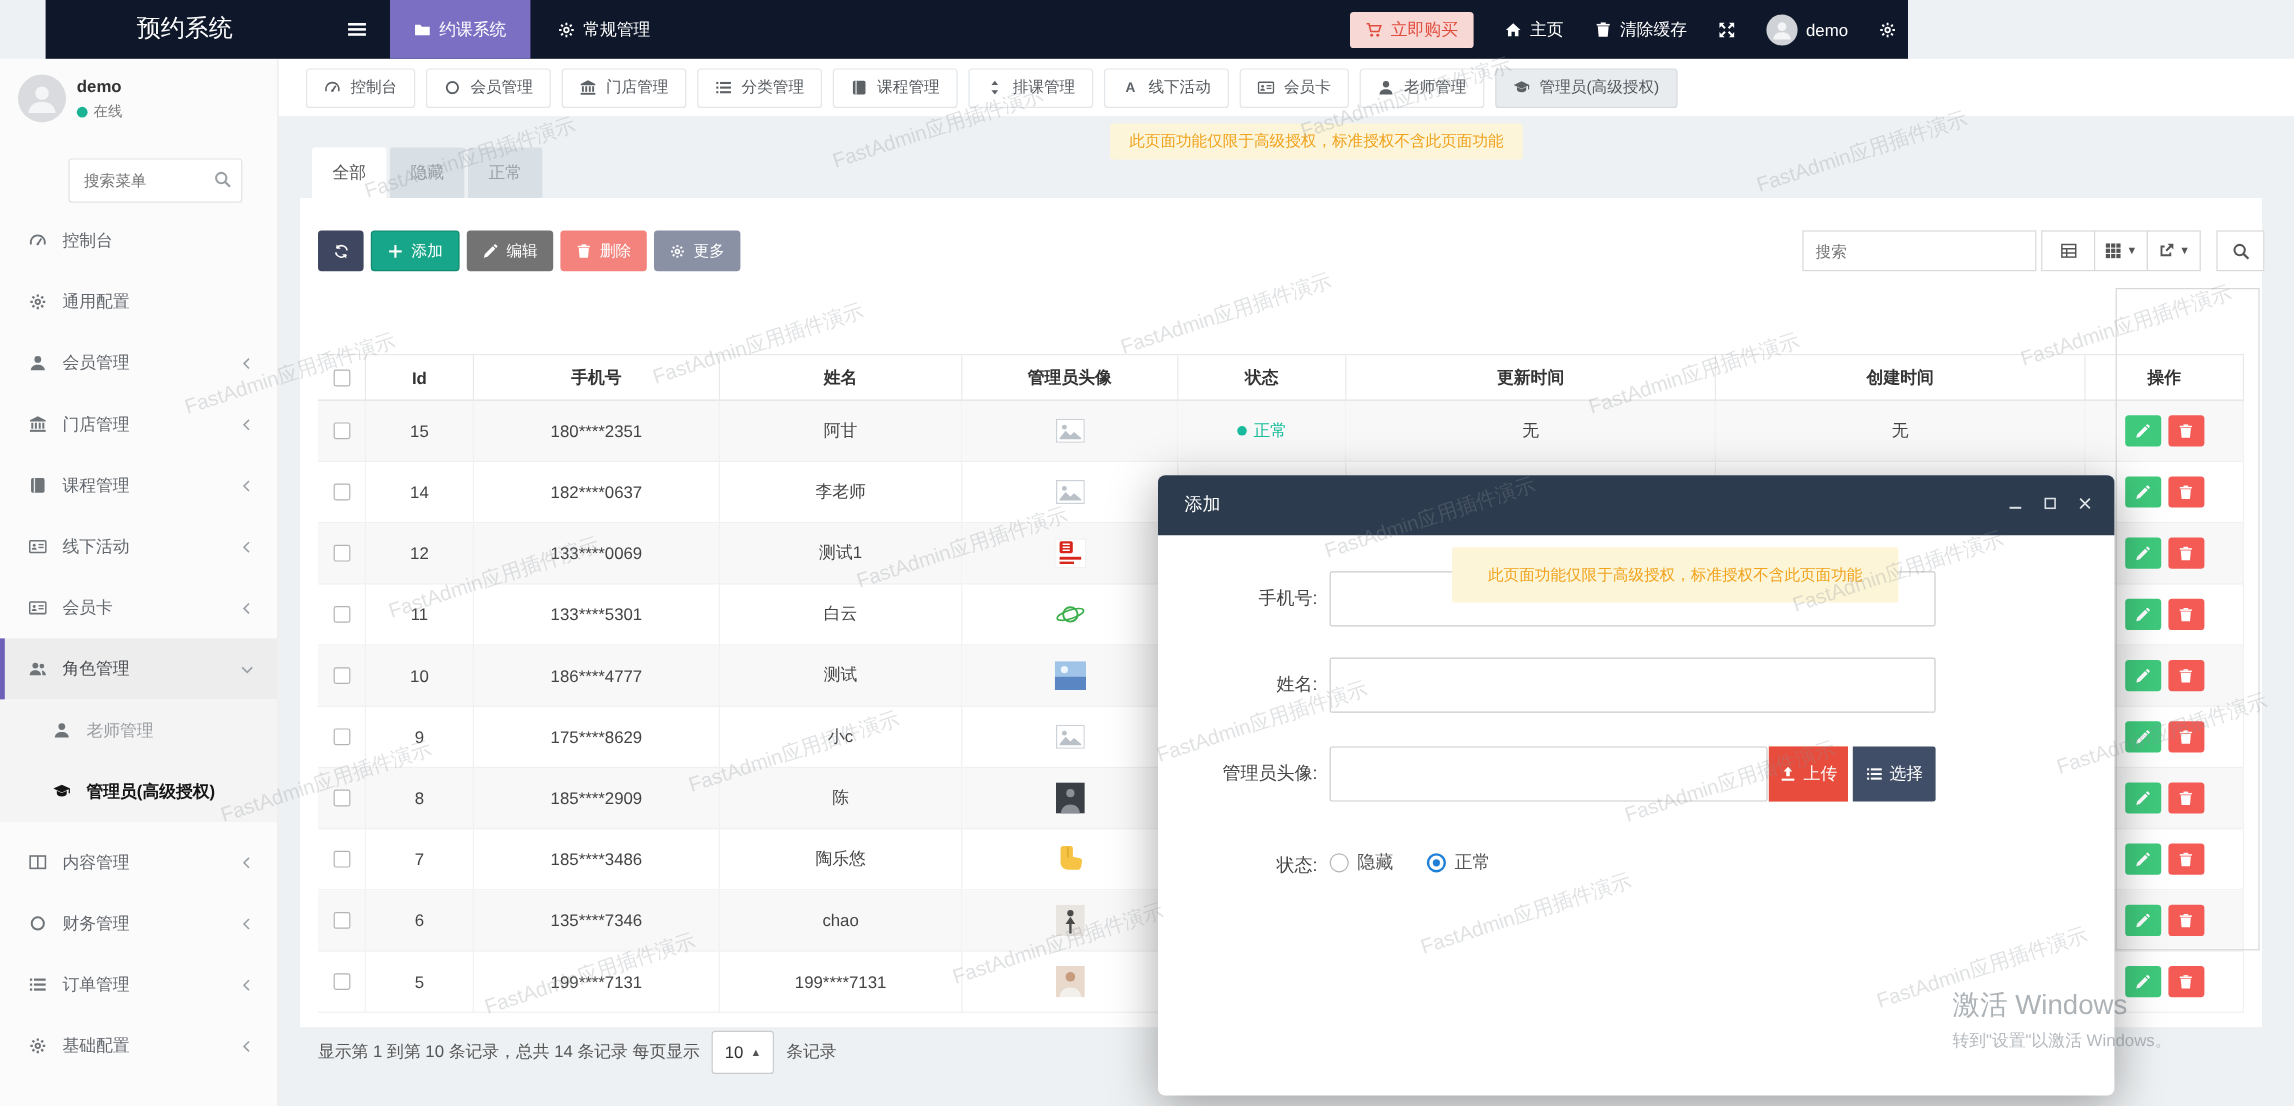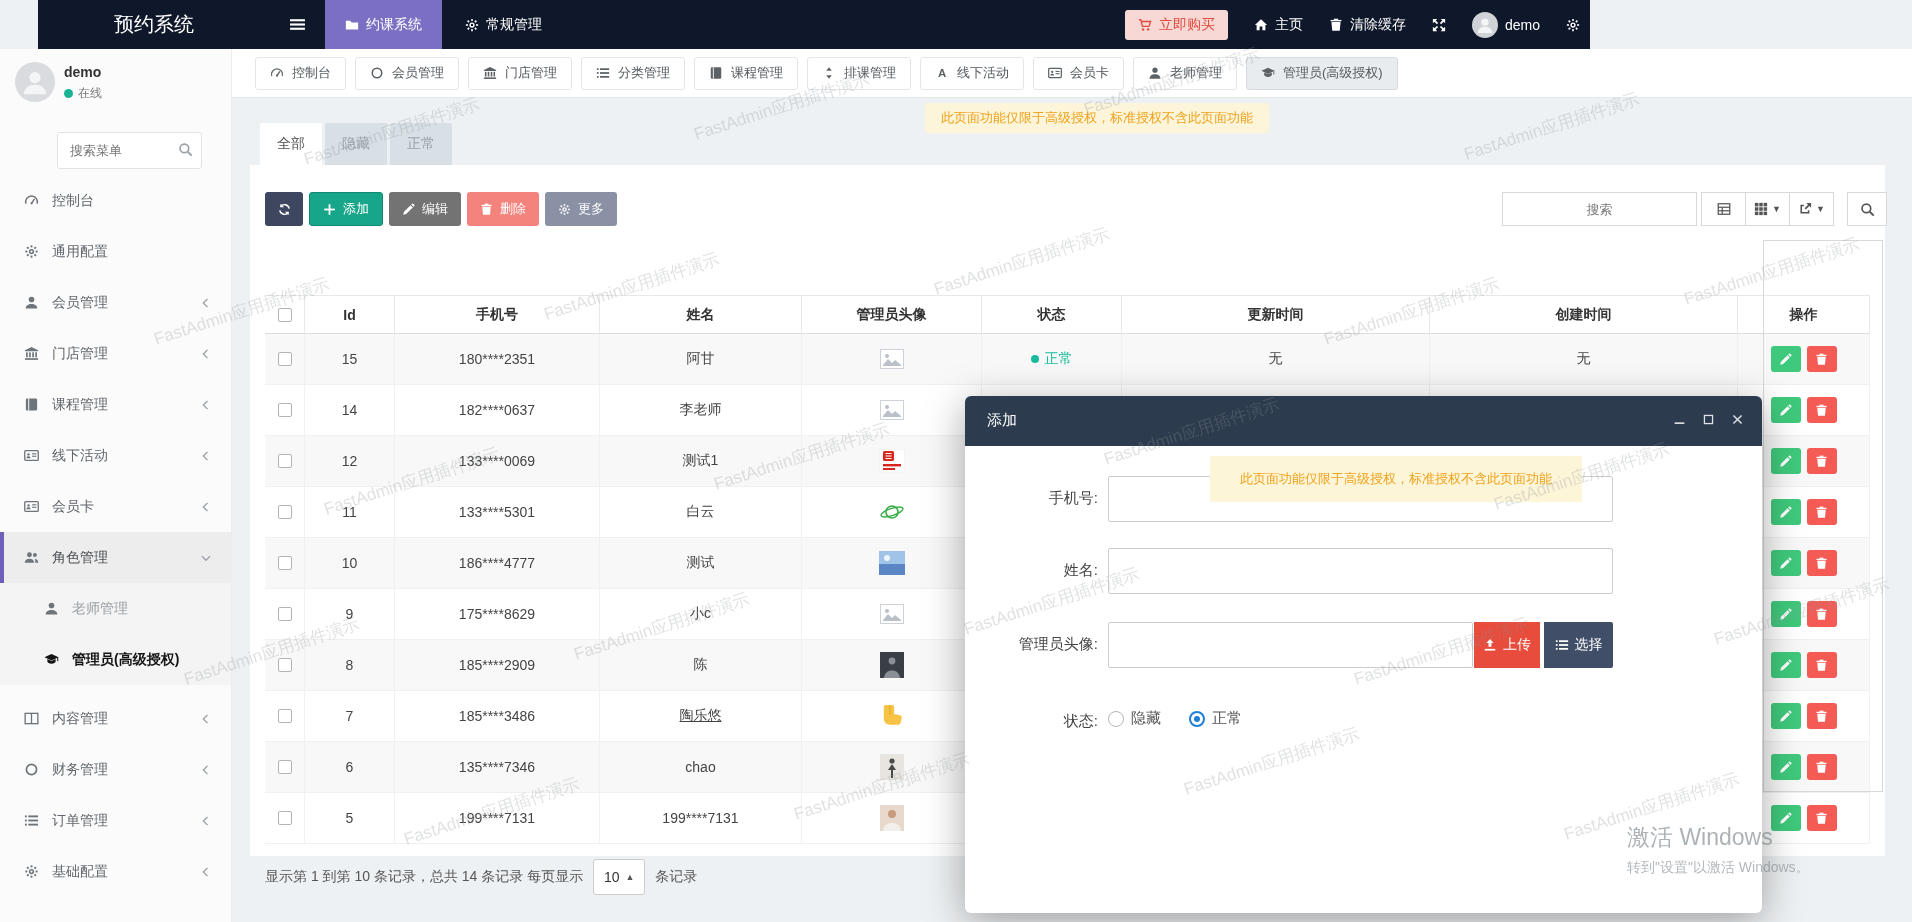--- a/index.html
+++ b/index.html
@@ -60,21 +60,21 @@
   
   #toolbar { position:absolute; left:15px; top:27px; height:34px; display:flex; gap:6px; }
   .tb-btn { height:34px; border:none; border-radius:3px; color:#fff; font-size:13px; display:flex; align-items:center; gap:7px; padding:0 13px; cursor:pointer; font-family:inherit; }
   #btn-refresh { background:#3f4760; width:38px; justify-content:center; padding:0; }
   #btn-add { background:#17a689; border:1px solid #128a71; }
   #btn-edit { background:#737373; }
   #btn-del { background:#f4837d; }
   #btn-more { background:#8a91a5; }
   
   #table-search { position:absolute; left:1252px; top:27px; width:195px; height:34px; }
-  #table-search input { width:100%; height:100%; border:1px solid #d9d9d9; padding:0 10px; font-size:13px; color:#555; outline:none; font-family:inherit;text-align:center; }
+  #table-search input { width:100%; height:100%; border:1px solid #d9d9d9; padding:0 10px; font-size:13px; color:#555; outline:none; font-family:inherit; }
   #view-group { position:absolute; left:1452px; top:27px; height:34px; display:flex; }
   .vg-btn { height:34px; min-width:45px; background:#fff; border:1px solid #d9d9d9; margin-left:-1px; display:flex; align-items:center; justify-content:center; gap:4px; color:#555; font-size:14px; cursor:pointer; }
   #btn-search-mini { position:absolute; left:1597px; top:27px; width:40px; height:34px; background:#fff; border:1px solid #d9d9d9; display:flex; align-items:center; justify-content:center; color:#555; font-size:15px; cursor:pointer; }
   .caret { font-size:9px; color:#555; }
 
   
   #grid { position:absolute; left:15px; top:130px; width:1605px; }
   .trow { display:flex; width:1605px; }
   .tcell { display:flex; align-items:center; justify-content:center; border-right:1px solid #f1f1f1; border-bottom:1px solid #f0f0f0; font-size:14px; color:#444; overflow:hidden; }
   .thead-row { border-top:1px solid #e8e8e8; }
@@ -955,21 +955,21 @@
                 </svg>
               </button>
             </div>
           </div>
           <div class="drow trow">
             <div class="tcell" style="width: 40px;">
               <div class="chk"></div>
             </div>
             <div class="tcell" style="width: 90px;">7</div>
             <div class="tcell" style="width: 205px;">185****3486</div>
-            <div class="tcell" style="width: 202px; text-decoration: underline;">陶乐悠</div>
+            <div class="tcell" style="width: 202px;">陶乐悠</div>
             <div class="tcell" style="width: 180px;">
               <span class="avatar-box">
                 <svg viewBox="0 0 26 26" width="26" height="26">
                   <path d="M13 2c1.3 0 2.1.9 2.1 2.1V11l5.8 1.3c1.3.3 2.1 1.4 1.8 2.7l-.8 4.2c-.3 1.5-1.5 2.6-3 2.6H11c-3.4 0-6.2-2.8-6.2-6.2V4.1C4.8 2.9 5.7 2 6.9 2z" fill="#f6c344"></path>
                   <path d="M10.9 2.6v8.9" stroke="#d9a522" stroke-width="1" fill="none"></path>
                 </svg>
               </span>
             </div>
             <div class="tcell" style="width: 140px;"></div>
             <div class="tcell" style="width: 308px;"></div>

